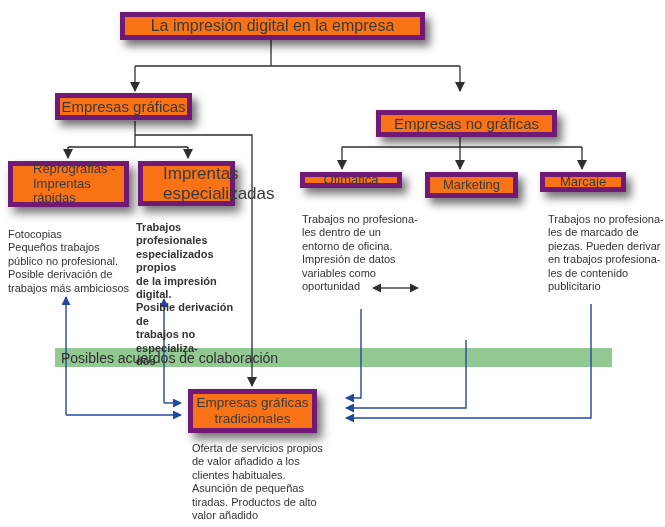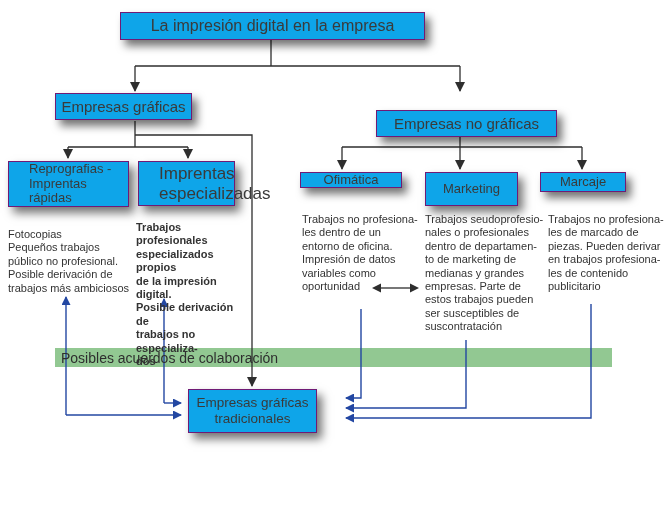--- a/index.html
+++ b/index.html
@@ -2,38 +2,38 @@
 <html><head>
 <meta charset="utf-8">
 <style>
   html,body { margin:0; padding:0; background:#ffffff; }
   .canvas {
     position:relative; width:665px; height:527px; background:#ffffff;
     font-family:"Liberation Sans","DejaVu Sans",sans-serif; color:#3a3a3a;
     overflow:hidden;
   }
   .box {
-    position:absolute; background:#0ea5e9; border:1px solid #701a75;
+    position:absolute; background:#f97316; border:5px solid #701a75;
     box-shadow:5px 6px 9px rgba(0,0,0,0.55);
     display:flex; align-items:center; justify-content:center;
     text-align:center; white-space:pre-line; box-sizing:border-box;
     z-index:4; line-height:1.15;
   }
   .box.left-al { justify-content:flex-start; text-align:left; padding-left:20px; }
   .desc {
     position:absolute; font-size:11px; line-height:1.22; white-space:pre-line;
     color:#333333; z-index:4;
   }
   #title-box   { left:120px; top:12px;  width:305px; height:28px; font-size:16px; }
   #emp-graf    { left:55px;  top:93px;  width:137px; height:27px; font-size:15px; }
   #emp-nograf  { left:376px; top:110px;  width:181px; height:27px; font-size:15px; }
   #reprografias{ left:8px;   top:161px; width:121px; height:46px; font-size:13px; }
   #imprentas   { left:138px; top:161px; width:97px;  height:45px; font-size:17px; }
   #ofimatica   { left:300px; top:172px; width:102px; height:16px; font-size:13px; }
-  #marketing   { left:425px; top:172px; width:93px;  height:34px; font-size:13px; }
+  #marketing   { left:425px; top:172px; width:93px;  height:26px; font-size:13px; }
   #marcaje     { left:540px; top:172px; width:86px;  height:20px; font-size:13px; }
   #trad-box    { left:188px; top:389px; width:129px; height:44px; font-size:13.5px; }
   #desc-repro  { left:8px;   top:228px; width:126px; }
   #desc-impr   { left:136px; top:221px; width:108px;font-weight:bold; }
   #desc-ofim   { left:302px; top:213px; width:122px; }
   #desc-mark   { left:425px; top:213px; width:124px; }
   #desc-marc   { left:548px; top:213px; width:118px; }
   #desc-trad   { left:192px; top:442px; width:152px; }
   #collab-bar {
     position:absolute; left:55px; top:348px; width:557px; height:19px;
@@ -122,29 +122,26 @@
 de la impresión digital.
 Posible derivación de
 trabajos no especializa-
 dos</div>
   <div class="desc" id="desc-ofim">Trabajos no profesiona-
 les dentro de un
 entorno de oficina.
 Impresión de datos
 variables como
 oportunidad</div>
-  <div class="desc" id="desc-mark">Trabajos seudoprofesio-
-nales o profesionales
-dentro de departamen-
-to de marketing de
-medianas y grandes
-empresas. Parte de
-estos trabajos pueden
-ser susceptibles de
-suscontratación</div>
   <div class="desc" id="desc-marc">Trabajos no profesiona-
 les de marcado de
 piezas. Pueden derivar
 en trabajos profesiona-
 les de contenido
 publicitario</div>
+  <div class="desc" id="desc-trad">Oferta de servicios propios
+de valor añadido a los
+clientes habituales.
+Asunción de pequeñas
+tiradas. Productos de alto
+valor añadido</div>
 
 </div>
 
 </body></html>

